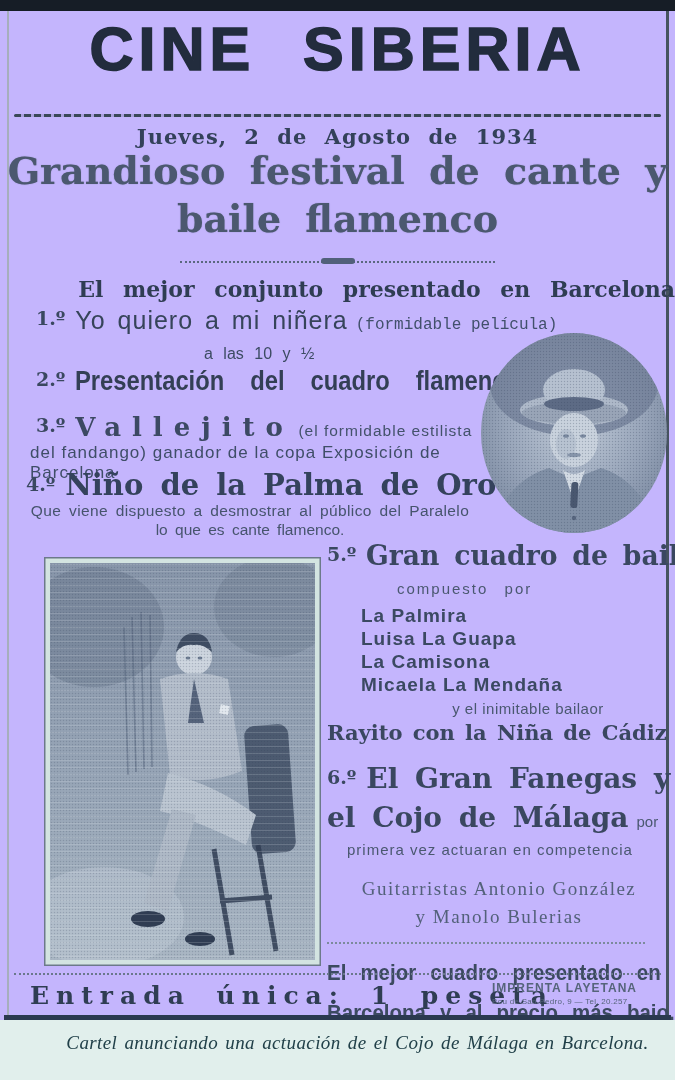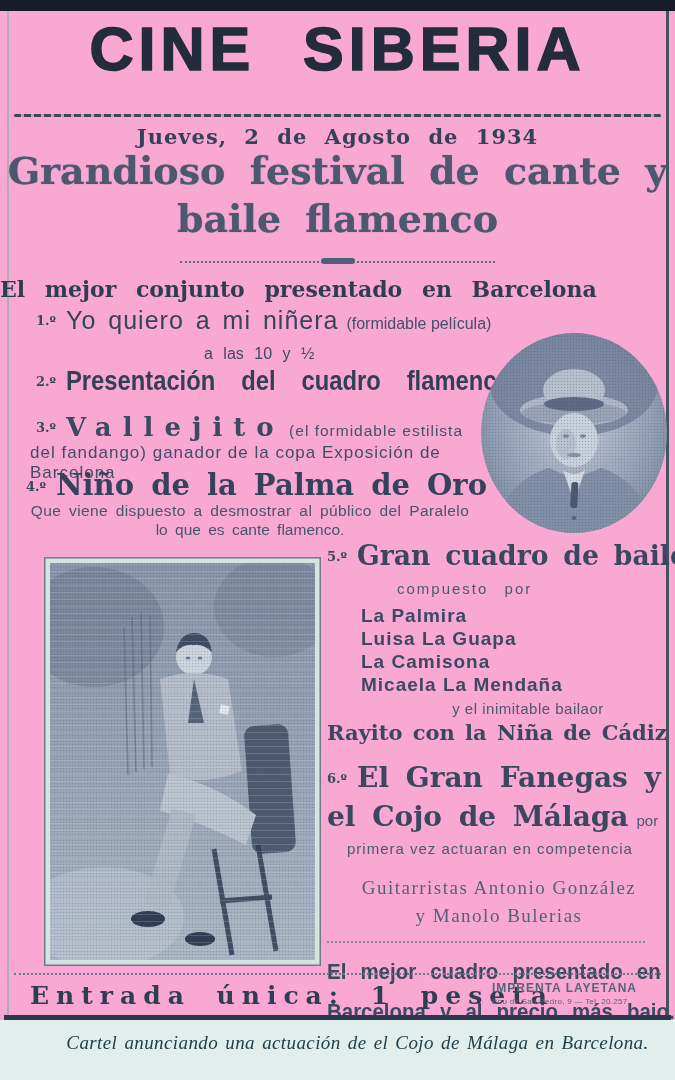--- a/index.html
+++ b/index.html
@@ -1,16 +1,16 @@
 <!DOCTYPE html>
 <html><head>
 <meta charset="utf-8">
 <style>
   html,body{margin:0;padding:0;background:#c9dcd9;}
-  .page{position:relative;width:675px;height:1080px;background:#f9a8d4;overflow:hidden;
+  .page{position:relative;width:675px;height:1080px;background:#c4b5fd;overflow:hidden;
         font-family:"Liberation Sans",sans-serif;color:#2e3c50;}
   .abs{position:absolute;}
 
   
   .top-bar{top:0;left:0;right:0;height:11px;background:#161d26;}
   .frame-left{left:7px;top:11px;width:2px;height:1004px;background:#9fadac;opacity:.8;}
   .frame-right{right:6px;top:11px;width:3px;height:1004px;background:#46535f;}
   .bottom-rule{top:1015px;left:4px;right:4px;height:5px;background:#2b3950;}
   .caption-band{top:1020px;left:0;right:0;bottom:0;background:#e1efec;}
 
@@ -26,30 +26,30 @@
   .date-line{top:124px;left:0;width:675px;text-align:center;
     font-family:"DejaVu Serif",serif;font-weight:bold;font-size:21px;
     word-spacing:9px;letter-spacing:1px;color:#33415a;}
   .main-title{top:147px;left:0;width:675px;text-align:center;
     font-family:"DejaVu Serif",serif;font-weight:bold;font-size:38px;line-height:48px;
     word-spacing:11px;color:#4b586f;text-shadow:0 0 1px rgba(75,88,111,.6);}
   .ornament{top:260px;left:180px;width:315px;height:4px;}
   .ornament::before{content:"";position:absolute;left:0;right:0;top:1px;border-top:2px dotted #5a6880;}
   .ornament::after{content:"";position:absolute;left:50%;top:-2px;width:34px;height:6px;
     margin-left:-17px;background:#51607a;border-radius:3px;}
-  .tagline{top:276px;left:0;width:675px;text-align:left;
+  .tagline{top:276px;left:0;width:675px;text-align:right;
     font-family:"DejaVu Serif",serif;font-weight:bold;font-size:22px;
     word-spacing:12px;color:#2f3d53;}
 
   
-  .ord{font-family:"DejaVu Serif",serif;font-weight:bold;font-size:13px;
+  .ord{font-family:"DejaVu Serif",serif;font-weight:bold;font-size:19px;
        color:#3a4860;vertical-align:4px;margin-right:10px;}
   .item1{top:306px;left:36px;white-space:nowrap;}
   .item1-title{font-size:25px;color:#36445a;letter-spacing:1px;word-spacing:4px;}
-  .small-note{font-size:16px;color:#41506b;margin-left:8px;}
+  .small-note{font-size:16px;color:#41506b;margin-left:8px;font-family:Liberation Mono, monospace;}
   .showtime{top:345px;left:204px;font-size:16px;word-spacing:6px;color:#3c4b63;}
   .item2{top:366px;left:36px;white-space:nowrap;}
   .item2-title{display:inline-block;transform:scaleX(.88);transform-origin:left bottom;
     font-weight:bold;font-size:27px;word-spacing:22px;color:#333f55;}
   .item3{top:412px;left:36px;white-space:nowrap;}
   .item3-title{font-family:"DejaVu Serif",serif;font-weight:bold;font-size:26px;
     letter-spacing:11px;color:#3c4963;}
   .item3-note{font-size:15.5px;letter-spacing:1px;color:#43526b;}
   .item3-line2{top:443px;left:30px;width:448px;font-size:17px;
     letter-spacing:1px;color:#3f4e68;}

